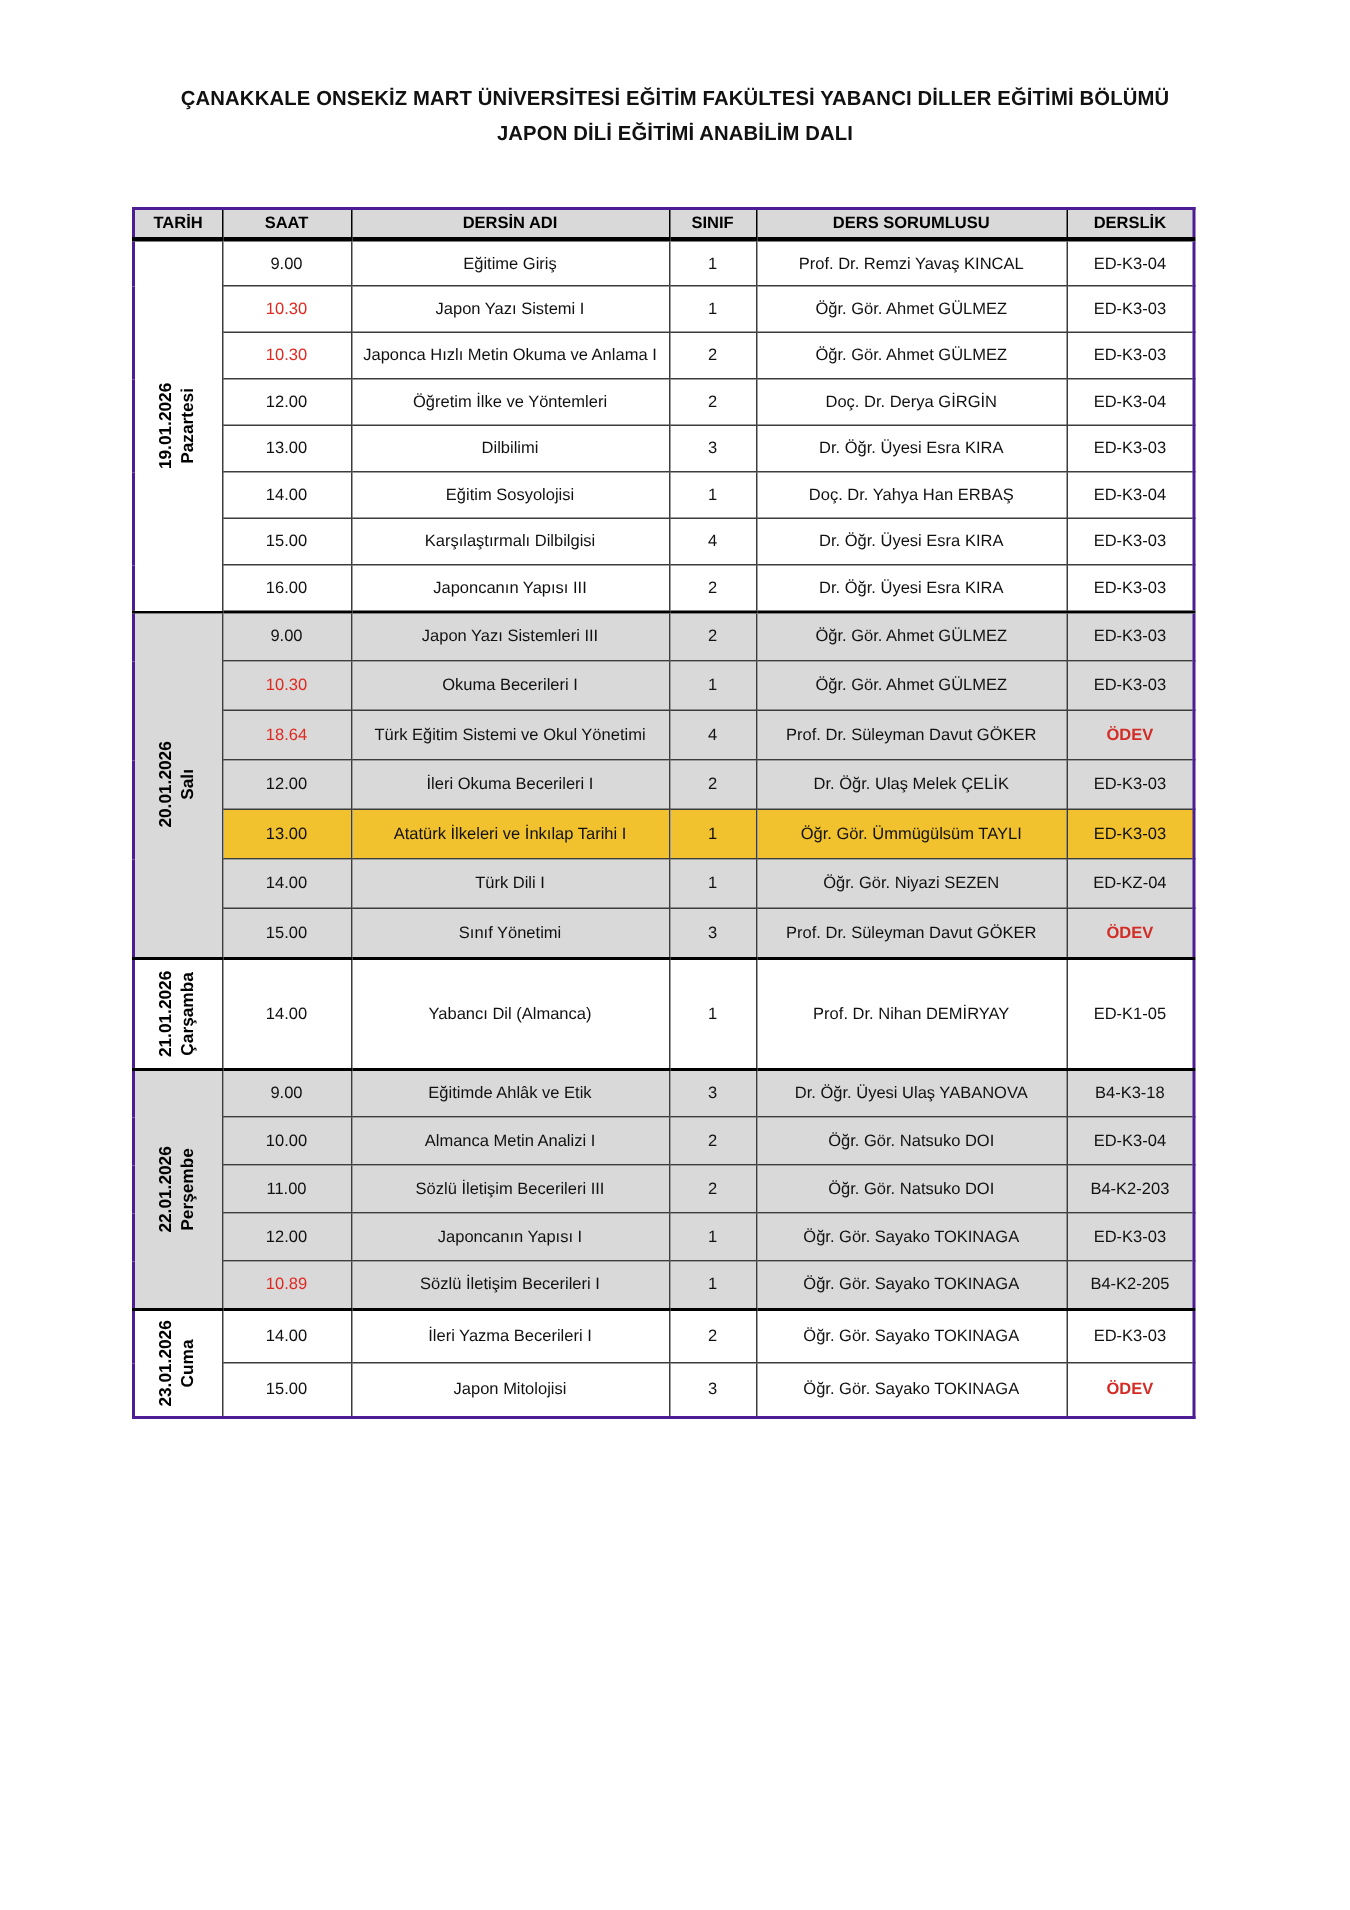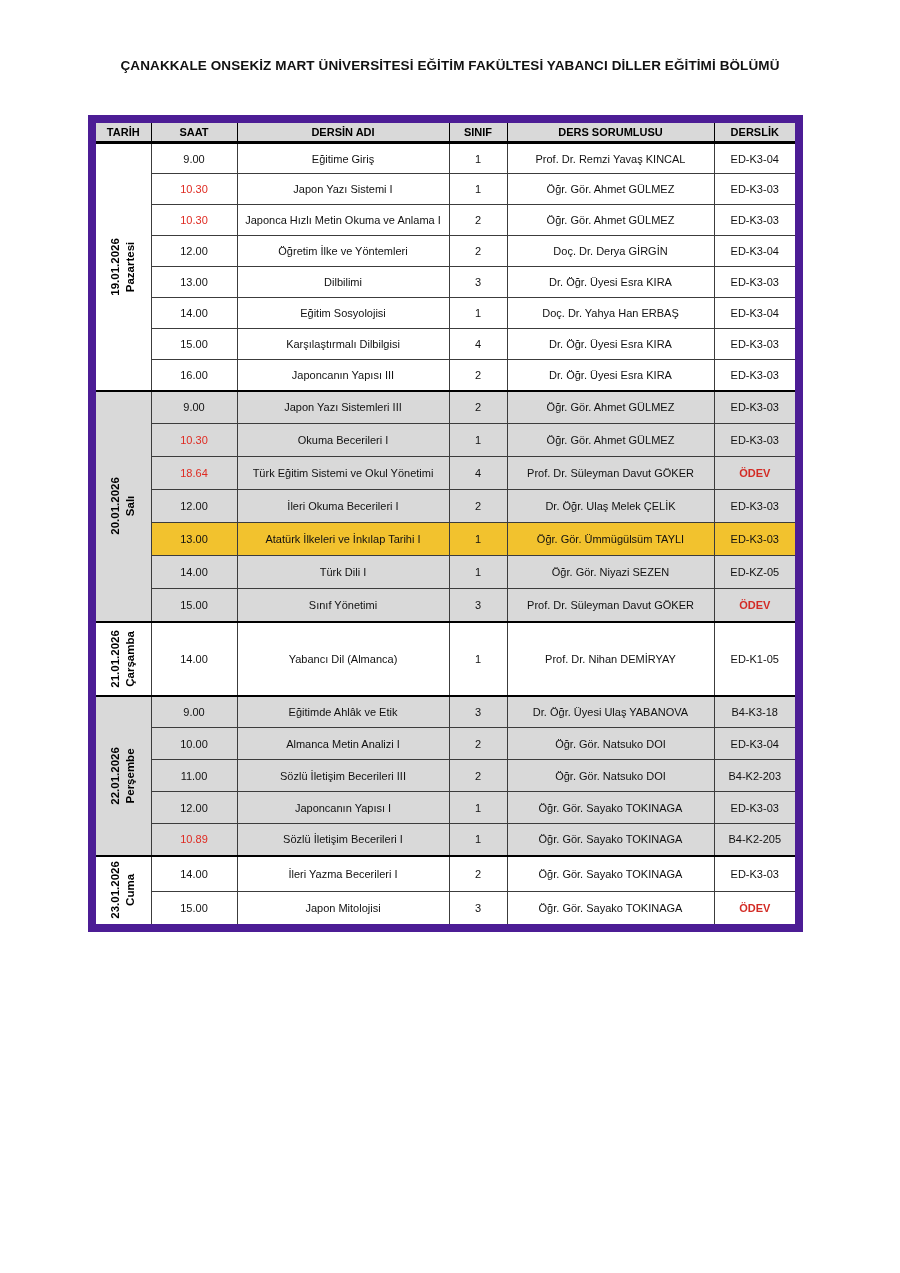--- a/index.html
+++ b/index.html
@@ -21,21 +21,21 @@
     font-size: 13.5px;
     color: #111;
     line-height: 23px;
     letter-spacing: 0.1px;
   }
   table.schedule {
     border-collapse: collapse;
     table-layout: fixed;
     margin: 38px 0 0 88px;
     width: 707px;
-    border: 8px solid #4c1d95;
+    border: 2px solid #4c1d95;
   }
   col.c-date { width: 59px; }
   col.c-time { width: 86px; }
   col.c-course { width: 212px; }
   col.c-grade { width: 58px; }
   col.c-instr { width: 207px; }
   col.c-room { width: 85px; }
   th {
     background: #d9d9d9;
     border: 1px solid #000;
@@ -84,20 +84,21 @@
     color: #000;
   }
 </style>
 </head>
 <body>
 
 <div class="page">
 
   <header class="title-block">
     <div>ÇANAKKALE ONSEKİZ MART ÜNİVERSİTESİ EĞİTİM FAKÜLTESİ YABANCI DİLLER EĞİTİMİ BÖLÜMÜ</div>
+    <div>JAPON DİLİ EĞİTİMİ ANABİLİM DALI</div>
   </header>
 
   <table class="schedule">
     <colgroup>
       <col class="c-date">
         <col class="c-time">
         <col class="c-course">
       <col class="c-grade">
         <col class="c-instr">
         <col class="c-room">
@@ -218,21 +219,21 @@
           <td>Atatürk İlkeleri ve İnkılap Tarihi I</td>
           <td>1</td>
           <td>Öğr. Gör. Ümmügülsüm TAYLI</td>
           <td>ED-K3-03</td>
         </tr>
         <tr class="day-1 shaded">
           <td>14.00</td>
           <td>Türk Dili I</td>
           <td>1</td>
           <td>Öğr. Gör. Niyazi SEZEN</td>
-          <td>ED-KZ-05</td>
+          <td>ED-KZ-04</td>
         </tr>
         <tr class="day-1 shaded">
           <td>15.00</td>
           <td>Sınıf Yönetimi</td>
           <td>3</td>
           <td>Prof. Dr. Süleyman Davut GÖKER</td>
           <td class="room-red">ÖDEV</td>
         </tr>
         <tr class="day-2 group-start">
           <td rowspan="1" class="date-cell">

